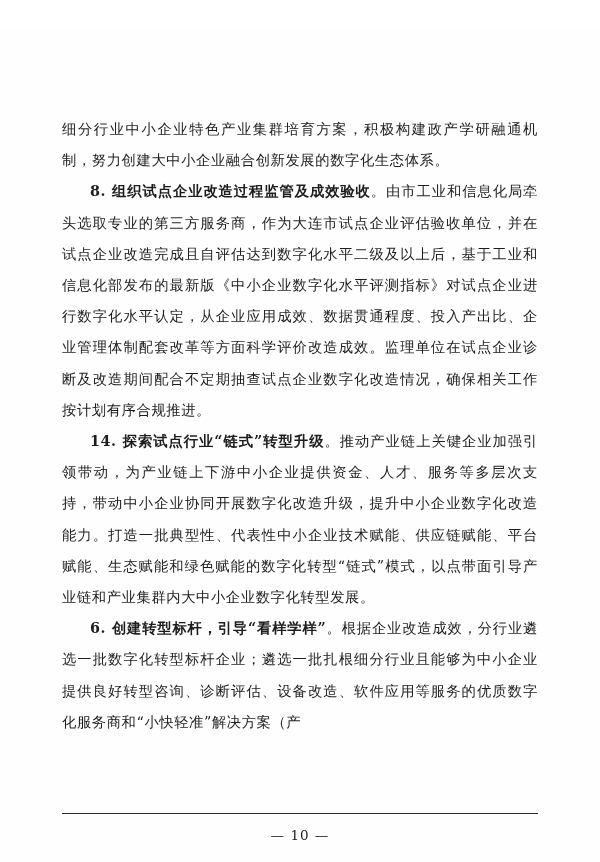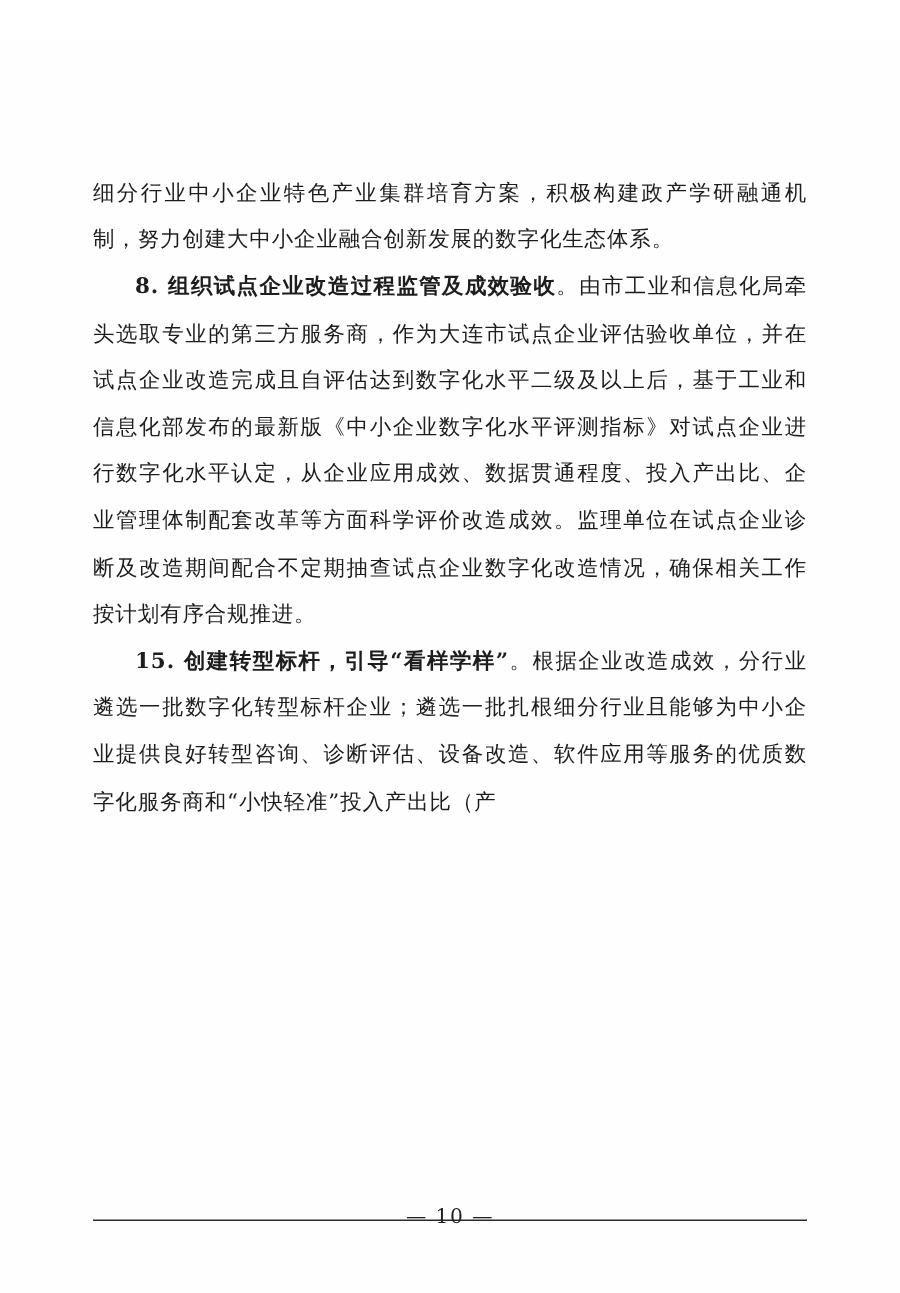--- a/index.html
+++ b/index.html
@@ -46,21 +46,21 @@
   }
   .bold {
     font-weight: bold;
   }
   .section-head {
     text-indent: 28px;
   }
   .footer {
     position: absolute;
     left: 0;
-    top: 772px;
+    top: 797px;
     width: 600px;
     text-align: center;
   }
   .rule {
     position: absolute;
     left: 62px;
     top: 785px;
     width: 476px;
     height: 1px;
     background: #2b2b2b;
@@ -81,23 +81,26 @@
 
     <p class="cont">
       <span>细分行业中小企业特色产业集群培育方案，积极构建政产学研融通机制，努力创建大中小企业融合创新发展的数字化生态体系。</span>
     </p>
 
 
     <p class="indent">
       <span class="bold">8. 组织试点企业改造过程监管及成效验收</span><span>。由市工业和信息化局牵头选取专业的第三方服务商，作为大连市试点企业评估验收单位，并在试点企业改造完成且自评估达到数字化水平二级及以上后，基于工业和信息化部发布的最新版《中小企业数字化水平评测指标》对试点企业进行数字化水平认定，从企业应用成效、数据贯通程度、投入产出比、企业管理体制配套改革等方面科学评价改造成效。监理单位在试点企业诊断及改造期间配合不定期抽查试点企业数字化改造情况，确保相关工作按计划有序合规推进。</span>
     </p>
 
+    <p class="indent">
+      <span class="bold">14. 探索试点行业“链式”转型升级</span><span>。推动产业链上关键企业加强引领带动，为产业链上下游中小企业提供资金、人才、服务等多层次支持，带动中小企业协同开展数字化改造升级，提升中小企业数字化改造能力。打造一批典型性、代表性中小企业技术赋能、供应链赋能、平台赋能、生态赋能和绿色赋能的数字化转型“链式”模式，以点带面引导产业链和产业集群内大中小企业数字化转型发展。</span>
+    </p>
 
     <p class="indent">
-      <span class="bold">15. 创建转型标杆，引导“看样学样”</span><span>。根据企业改造成效，分行业遴选一批数字化转型标杆企业；遴选一批扎根细分行业且能够为中小企业提供良好转型咨询、诊断评估、设备改造、软件应用等服务的优质数字化服务商和“小快轻准”投入产出比（产</span>
+      <span class="bold">6. 创建转型标杆，引导“看样学样”</span><span>。根据企业改造成效，分行业遴选一批数字化转型标杆企业；遴选一批扎根细分行业且能够为中小企业提供良好转型咨询、诊断评估、设备改造、软件应用等服务的优质数字化服务商和“小快轻准”解决方案（产</span>
     </p>
 
   </div>
 
   <div class="rule"></div>
 
   <div class="footer">
     <span class="page-num">— 10 —</span>
   </div>
 

